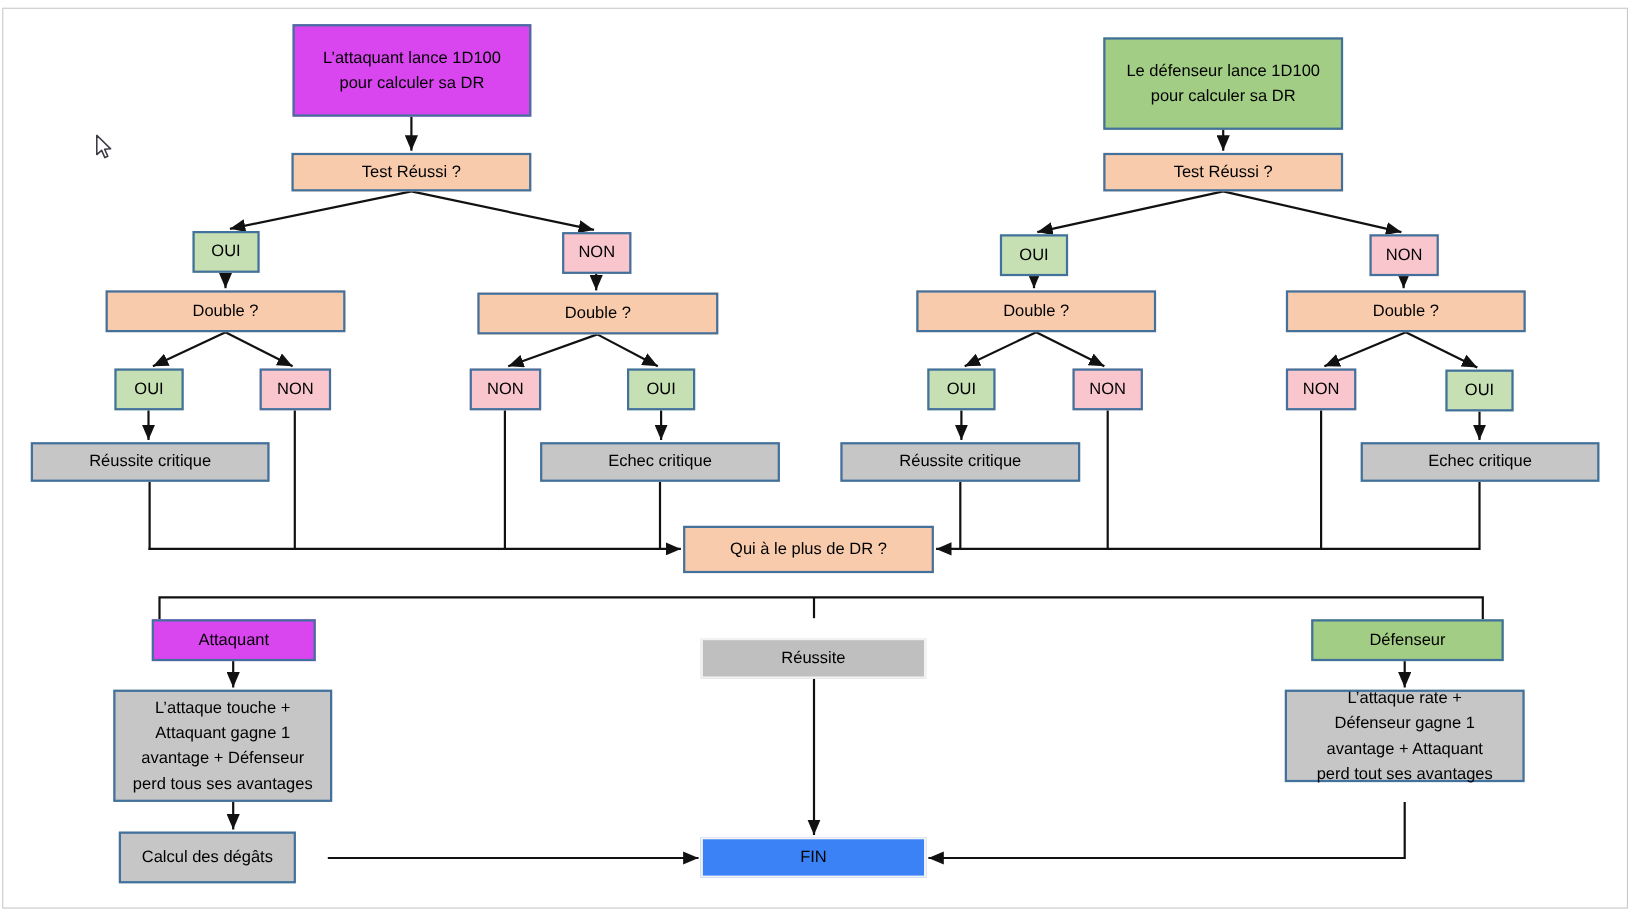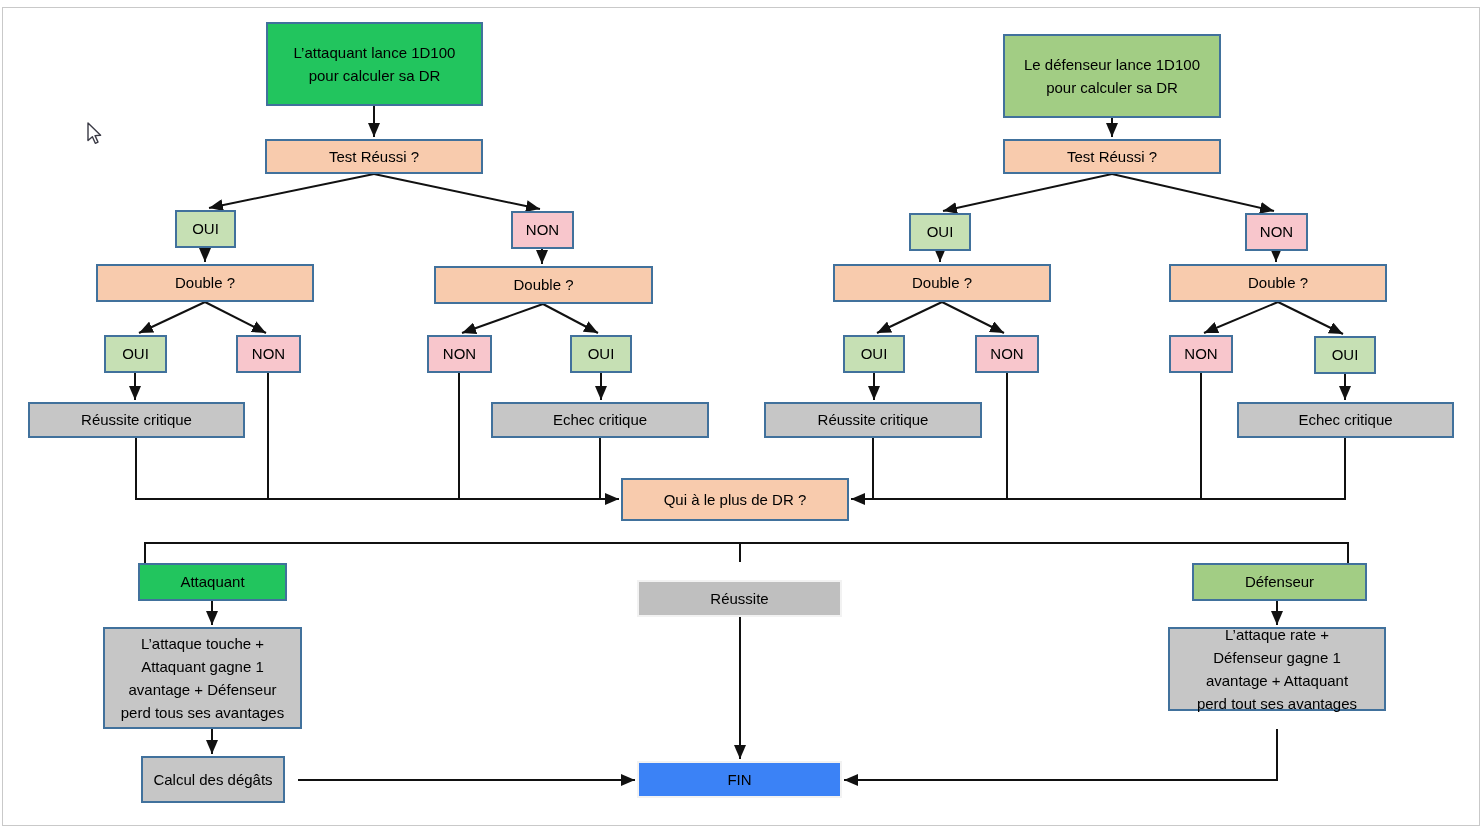--- a/index.html
+++ b/index.html
@@ -21,21 +21,21 @@
     position:absolute;
     box-sizing:border-box;
     border:2px solid #41719C;
     display:flex;align-items:center;justify-content:center;
     text-align:center;
     font-size:15px;line-height:1.55;color:#000;
     white-space:pre-line;
     z-index:2;
     padding:1px 5px;
   }
-  .f-red{background:#22c55e;text-align:center;}
+  .f-red{background:#d946ef;text-align:center;}
   .f-green{background:#A2CD84;}
   .f-lgreen{background:#C6E0B4;}
   .f-peach{background:#F8CBAD;}
   .f-pink{background:#F8C6CC;}
   .f-gray{background:#C6C6C6;}
   .f-dgray{background:#BFBFBF;}
   .f-blue{background:#3b82f6;}
   .plain{border:2px solid #f2f2f2;}
   #cursor{position:absolute;left:86px;top:122px;z-index:5;}
 </style>
@@ -132,20 +132,20 @@
   <div class="node f-dgray plain" style="left:637px;top:580px;width:205px;height:37px;">Réussite</div>
   <div class="node f-green" style="left:1192px;top:563px;width:175px;height:38px;">Défenseur</div>
   <div class="node f-gray" style="left:103px;top:627px;width:199px;height:102px;">L’attaque touche +
 Attaquant gagne 1
 avantage + Défenseur
 perd tous ses avantages</div>
   <div class="node f-gray" style="left:1168px;top:627px;width:218px;height:84px;">L’attaque rate +
 Défenseur gagne 1
 avantage + Attaquant
 perd tout ses avantages</div>
-  <div class="node f-gray" style="left:141px;top:756px;width:144px;height:47px;">Calcul des dégâts</div>
+  <div class="node f-gray" style="left:108px;top:756px;width:161px;height:47px;">Calcul des dégâts</div>
   <div class="node f-blue plain" style="left:637px;top:761px;width:205px;height:37px;">FIN</div>
 
   <svg id="cursor" width="20" height="24">
     <path d="M2,1 L2,18.5 L6.4,14.7 L9.3,21.3 L12,20.1 L9.1,13.6 L14.6,13.3 Z" fill="#ffffff" stroke="#3a3a45" stroke-width="1.4" stroke-linejoin="round"></path>
   </svg>
 
 </div>
 
 </body></html>

